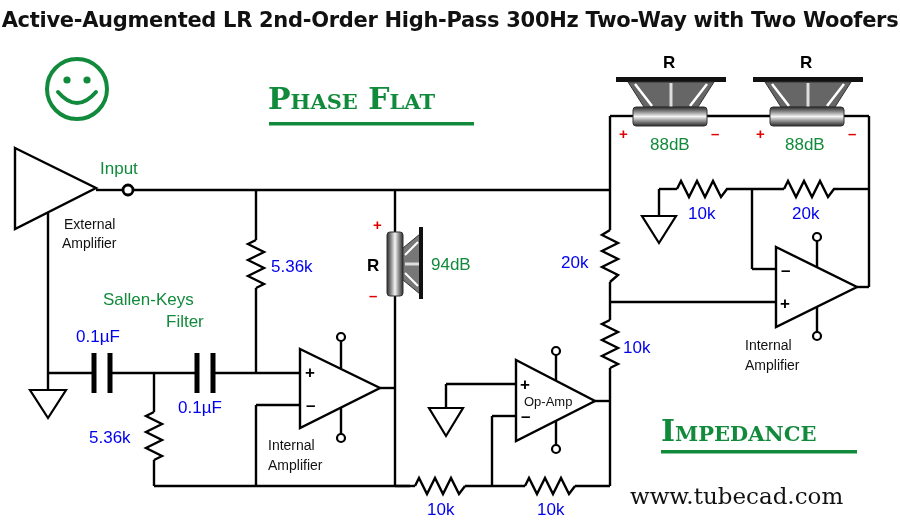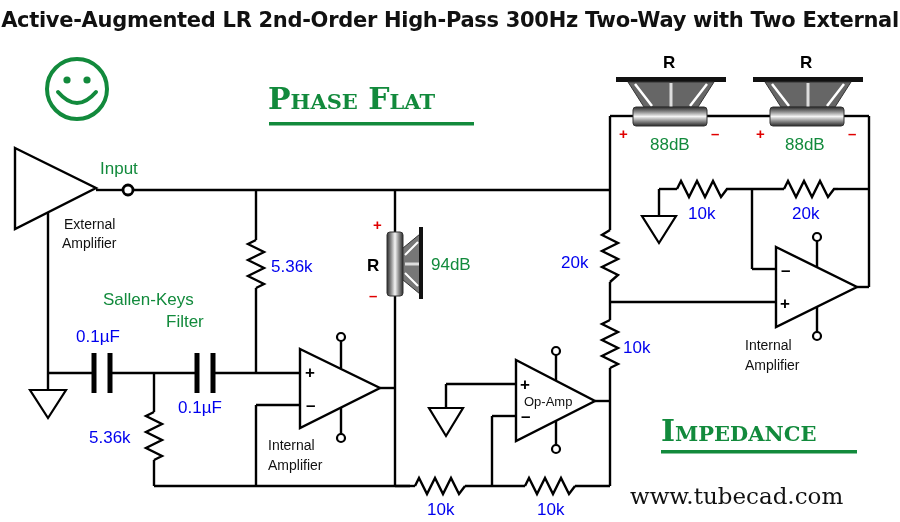--- a/index.html
+++ b/index.html
@@ -12,21 +12,21 @@
   .lbl-black { fill: #111; font-family: "Liberation Sans", sans-serif; font-size: 14px; }
   .lbl-r { fill: #000; font-family: "Liberation Sans", sans-serif; font-size: 17px; font-weight: bold; }
   .pol { fill: #e00000; font-family: "Liberation Sans", sans-serif; font-size: 15px; font-weight: bold; }
   .sc { fill: #128a3c; font-family: "DejaVu Serif", serif; font-weight: bold; }
   .url { fill: #111; font-family: "DejaVu Serif", serif; font-size: 23px; }
   .pm { fill: #000; font-family: "Liberation Sans", sans-serif; font-size: 17px; font-weight: bold; }
 </style>
 </head>
 <body>
 
-<div id="title">Active-Augmented LR 2nd-Order High-Pass 300Hz Two-Way with Two External</div>
+<div id="title">Active-Augmented LR 2nd-Order High-Pass 300Hz Two-Way with Two Woofers</div>
 
 <svg width="900" height="522" viewBox="0 0 900 522">
   <defs>
     <linearGradient id="magH" x1="0" y1="0" x2="1" y2="0">
       <stop offset="0" stop-color="#2a2a2a"></stop>
       <stop offset="0.25" stop-color="#8a8a8a"></stop>
       <stop offset="0.5" stop-color="#f4f4f4"></stop>
       <stop offset="0.75" stop-color="#8a8a8a"></stop>
       <stop offset="1" stop-color="#2a2a2a"></stop>
     </linearGradient>

